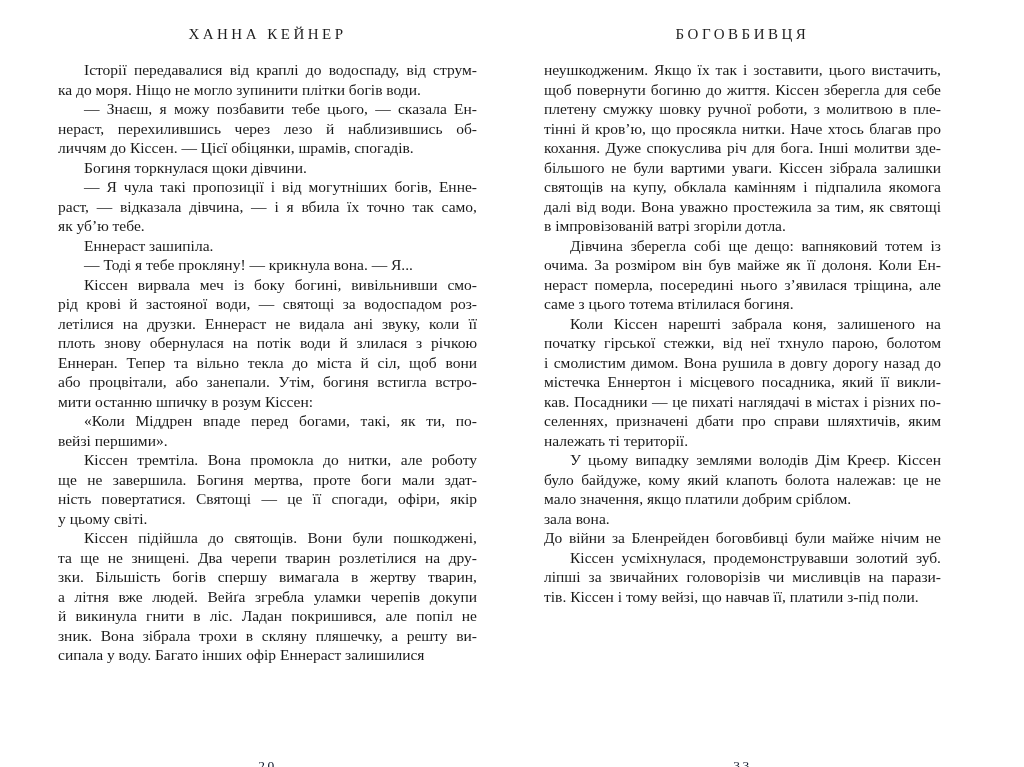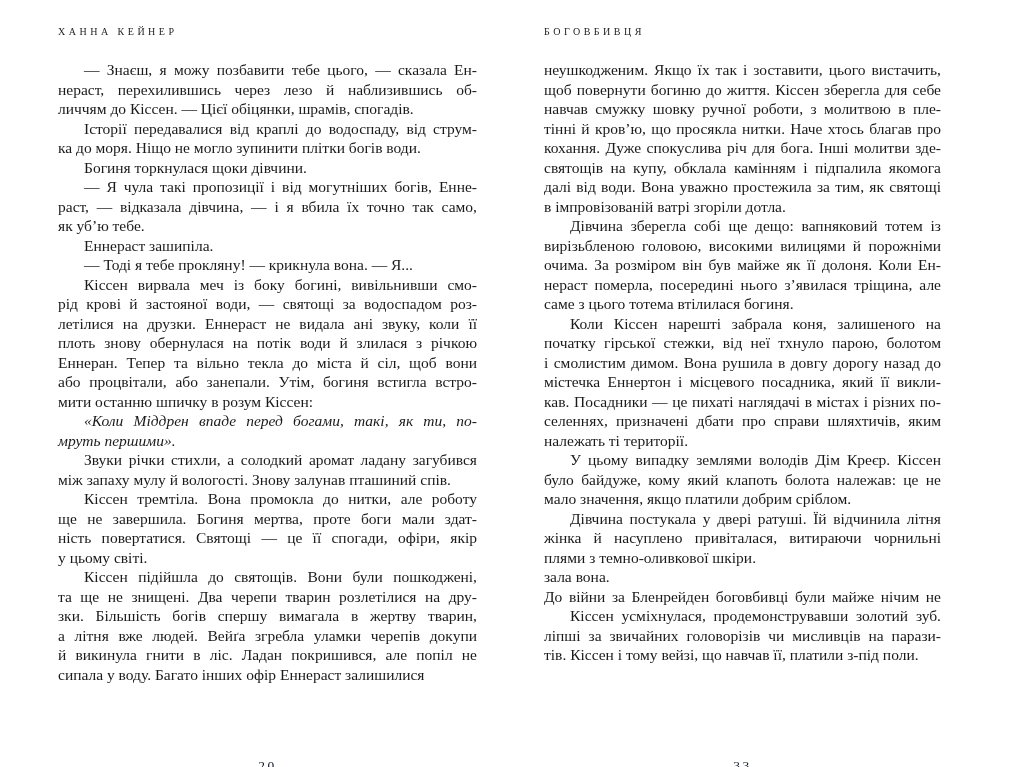--- a/index.html
+++ b/index.html
@@ -21,22 +21,22 @@
     height: 767px;
   }
   .page-left  { left: 58px;  width: 419px; }
   .page-right { left: 544px; width: 397px; }
 
   .running-header {
     position: absolute;
     top: 26px;
     left: 0;
     width: 100%;
-    text-align: left;
-    font-size: 10px;
+    text-align: center;
+    font-size: 15px;
     letter-spacing: 3.5px;
     color: #1e1e1e;
   }
 
   .body-text {
     position: absolute;
     top: 60px;
     left: 0;
     width: 100%;
   }
@@ -48,48 +48,48 @@
     text-align-last: justify;
     -moz-text-align-last: justify;
     color: #1a1a1a;
     white-space: normal;
   }
   .line.last {
     text-align-last: left;
     -moz-text-align-last: left;
   }
   .line.first { text-indent: 26px; }
-  .para.italic .line { font-style: italic; }
+  .para.italic .line { }
 
   .page-number {
     position: absolute;
     top: 726px;
     left: 0;
     width: 100%;
     text-align: center;
     font-size: 13.5px;
     letter-spacing: 2.5px;
     color: #0f172a;
     margin-top: 32px;
   }
 </style>
 </head>
 <body>
 
 <div class="page page-left">
   <div class="running-header">ХАННА КЕЙНЕР</div>
   <div class="body-text">
       <div class="para">
+        <div class="line first">Історії передавалися від краплі до водоспаду, від струм-</div>
+        <div class="line last">ка до моря. Ніщо не могло зупинити плітки богів води.</div>
+      </div>
+      <div class="para">
         <div class="line first">— Знаєш, я можу позбавити тебе цього, — сказала Ен-</div>
         <div class="line">нераст, перехилившись через лезо й наблизившись об-</div>
         <div class="line last">личчям до Кіссен. — Цієї обіцянки, шрамів, спогадів.</div>
-      </div>
-      <div class="para">
-        <div class="line first">Історії передавалися від краплі до водоспаду, від струм-</div>
-        <div class="line last">ка до моря. Ніщо не могло зупинити плітки богів води.</div>
       </div>
       <div class="para">
         <div class="line first last">Богиня торкнулася щоки дівчини.</div>
       </div>
       <div class="para">
         <div class="line first">— Я чула такі пропозиції і від могутніших богів, Енне-</div>
         <div class="line">раст, — відказала дівчина, — і я вбила їх точно так само,</div>
         <div class="line last">як уб’ю тебе.</div>
       </div>
       <div class="para">
@@ -102,84 +102,76 @@
         <div class="line first">Кіссен вирвала меч із боку богині, вивільнивши смо-</div>
         <div class="line">рід крові й застояної води, — святощі за водоспадом роз-</div>
         <div class="line">летілися на друзки. Еннераст не видала ані звуку, коли її</div>
         <div class="line">плоть знову обернулася на потік води й злилася з річкою</div>
         <div class="line">Еннеран. Тепер та вільно текла до міста й сіл, щоб вони</div>
         <div class="line">або процвітали, або занепали. Утім, богиня встигла встро-</div>
         <div class="line last">мити останню шпичку в розум Кіссен:</div>
       </div>
       <div class="para italic">
         <div class="line first">«Коли Міддрен впаде перед богами, такі, як ти, по-</div>
-        <div class="line last">мруть першими».</div>
-      </div>
-      <div class="para">
-        <div class="line first">Звуки річки стихли, а солодкий аромат ладану загубився</div>
-        <div class="line last">між запаху мулу й вологості. Знову залунав пташиний спів.</div>
+        <div class="line last">вейзі першими».</div>
       </div>
       <div class="para">
         <div class="line first">Кіссен тремтіла. Вона промокла до нитки, але роботу</div>
         <div class="line">ще не завершила. Богиня мертва, проте боги мали здат-</div>
         <div class="line">ність повертатися. Святощі — це її спогади, офіри, якір</div>
         <div class="line last">у цьому світі.</div>
       </div>
       <div class="para">
         <div class="line first">Кіссен підійшла до святощів. Вони були пошкоджені,</div>
         <div class="line">та ще не знищені. Два черепи тварин розлетілися на дру-</div>
         <div class="line">зки. Більшість богів спершу вимагала в жертву тварин,</div>
         <div class="line">а літня вже людей. Вейґа згребла уламки черепів докупи</div>
         <div class="line">й викинула гнити в ліс. Ладан покришився, але попіл не</div>
+        <div class="line">зник. Вона зібрала трохи в скляну пляшечку, а решту ви-</div>
         <div class="line last">сипала у воду. Багато інших офір Еннераст залишилися</div>
       </div>
     </div>
   <div class="page-number">20</div>
 </div>
 
 <div class="page page-right">
   <div class="running-header">БОГОВБИВЦЯ</div>
   <div class="body-text">
       <div class="para">
         <div class="line">неушкодженим. Якщо їх так і зоставити, цього вистачить,</div>
         <div class="line">щоб повернути богиню до життя. Кіссен зберегла для себе</div>
-        <div class="line">навчав смужку шовку ручної роботи, з молитвою в пле-</div>
+        <div class="line">плетену смужку шовку ручної роботи, з молитвою в пле-</div>
         <div class="line">тінні й кров’ю, що просякла нитки. Наче хтось благав про</div>
         <div class="line">кохання. Дуже спокуслива річ для бога. Інші молитви зде-</div>
+        <div class="line">більшого не були вартими уваги. Кіссен зібрала залишки</div>
         <div class="line">святощів на купу, обклала камінням і підпалила якомога</div>
         <div class="line">далі від води. Вона уважно простежила за тим, як святощі</div>
         <div class="line last">в імпровізованій ватрі згоріли дотла.</div>
       </div>
       <div class="para">
         <div class="line first">Дівчина зберегла собі ще дещо: вапняковий тотем із</div>
-        <div class="line">вирізьбленою головою, високими вилицями й порожніми</div>
         <div class="line">очима. За розміром він був майже як її долоня. Коли Ен-</div>
         <div class="line">нераст померла, посередині нього з’явилася тріщина, але</div>
         <div class="line last">саме з цього тотема втілилася богиня.</div>
       </div>
       <div class="para">
         <div class="line first">Коли Кіссен нарешті забрала коня, залишеного на</div>
         <div class="line">початку гірської стежки, від неї тхнуло парою, болотом</div>
         <div class="line">і смолистим димом. Вона рушила в довгу дорогу назад до</div>
         <div class="line">містечка Еннертон і місцевого посадника, який її викли-</div>
         <div class="line">кав. Посадники — це пихаті наглядачі в містах і різних по-</div>
         <div class="line">селеннях, призначені дбати про справи шляхтичів, яким</div>
         <div class="line last">належать ті території.</div>
       </div>
       <div class="para">
         <div class="line first">У цьому випадку землями володів Дім Креєр. Кіссен</div>
         <div class="line">було байдуже, кому який клапоть болота належав: це не</div>
         <div class="line last">мало значення, якщо платили добрим сріблом.</div>
       </div>
       <div class="para">
-        <div class="line first">Дівчина постукала у двері ратуші. Їй відчинила літня</div>
-        <div class="line">жінка й насуплено привіталася, витираючи чорнильні</div>
-        <div class="line last">плями з темно-оливкової шкіри.</div>
-      </div>
-      <div class="para">
         <div class="line last">зала вона.</div>
       </div>
       <div class="para">
         <div class="line">До війни за Бленрейден боговбивці були майже нічим не</div>
         <div class="line first">Кіссен усміхнулася, продемонструвавши золотий зуб.</div>
         <div class="line">ліпші за звичайних головорізів чи мисливців на парази-</div>
         <div class="line last">тів. Кіссен і тому вейзі, що навчав її, платили з-під поли.</div>
       </div>
     </div>
   <div class="page-number">33</div>

